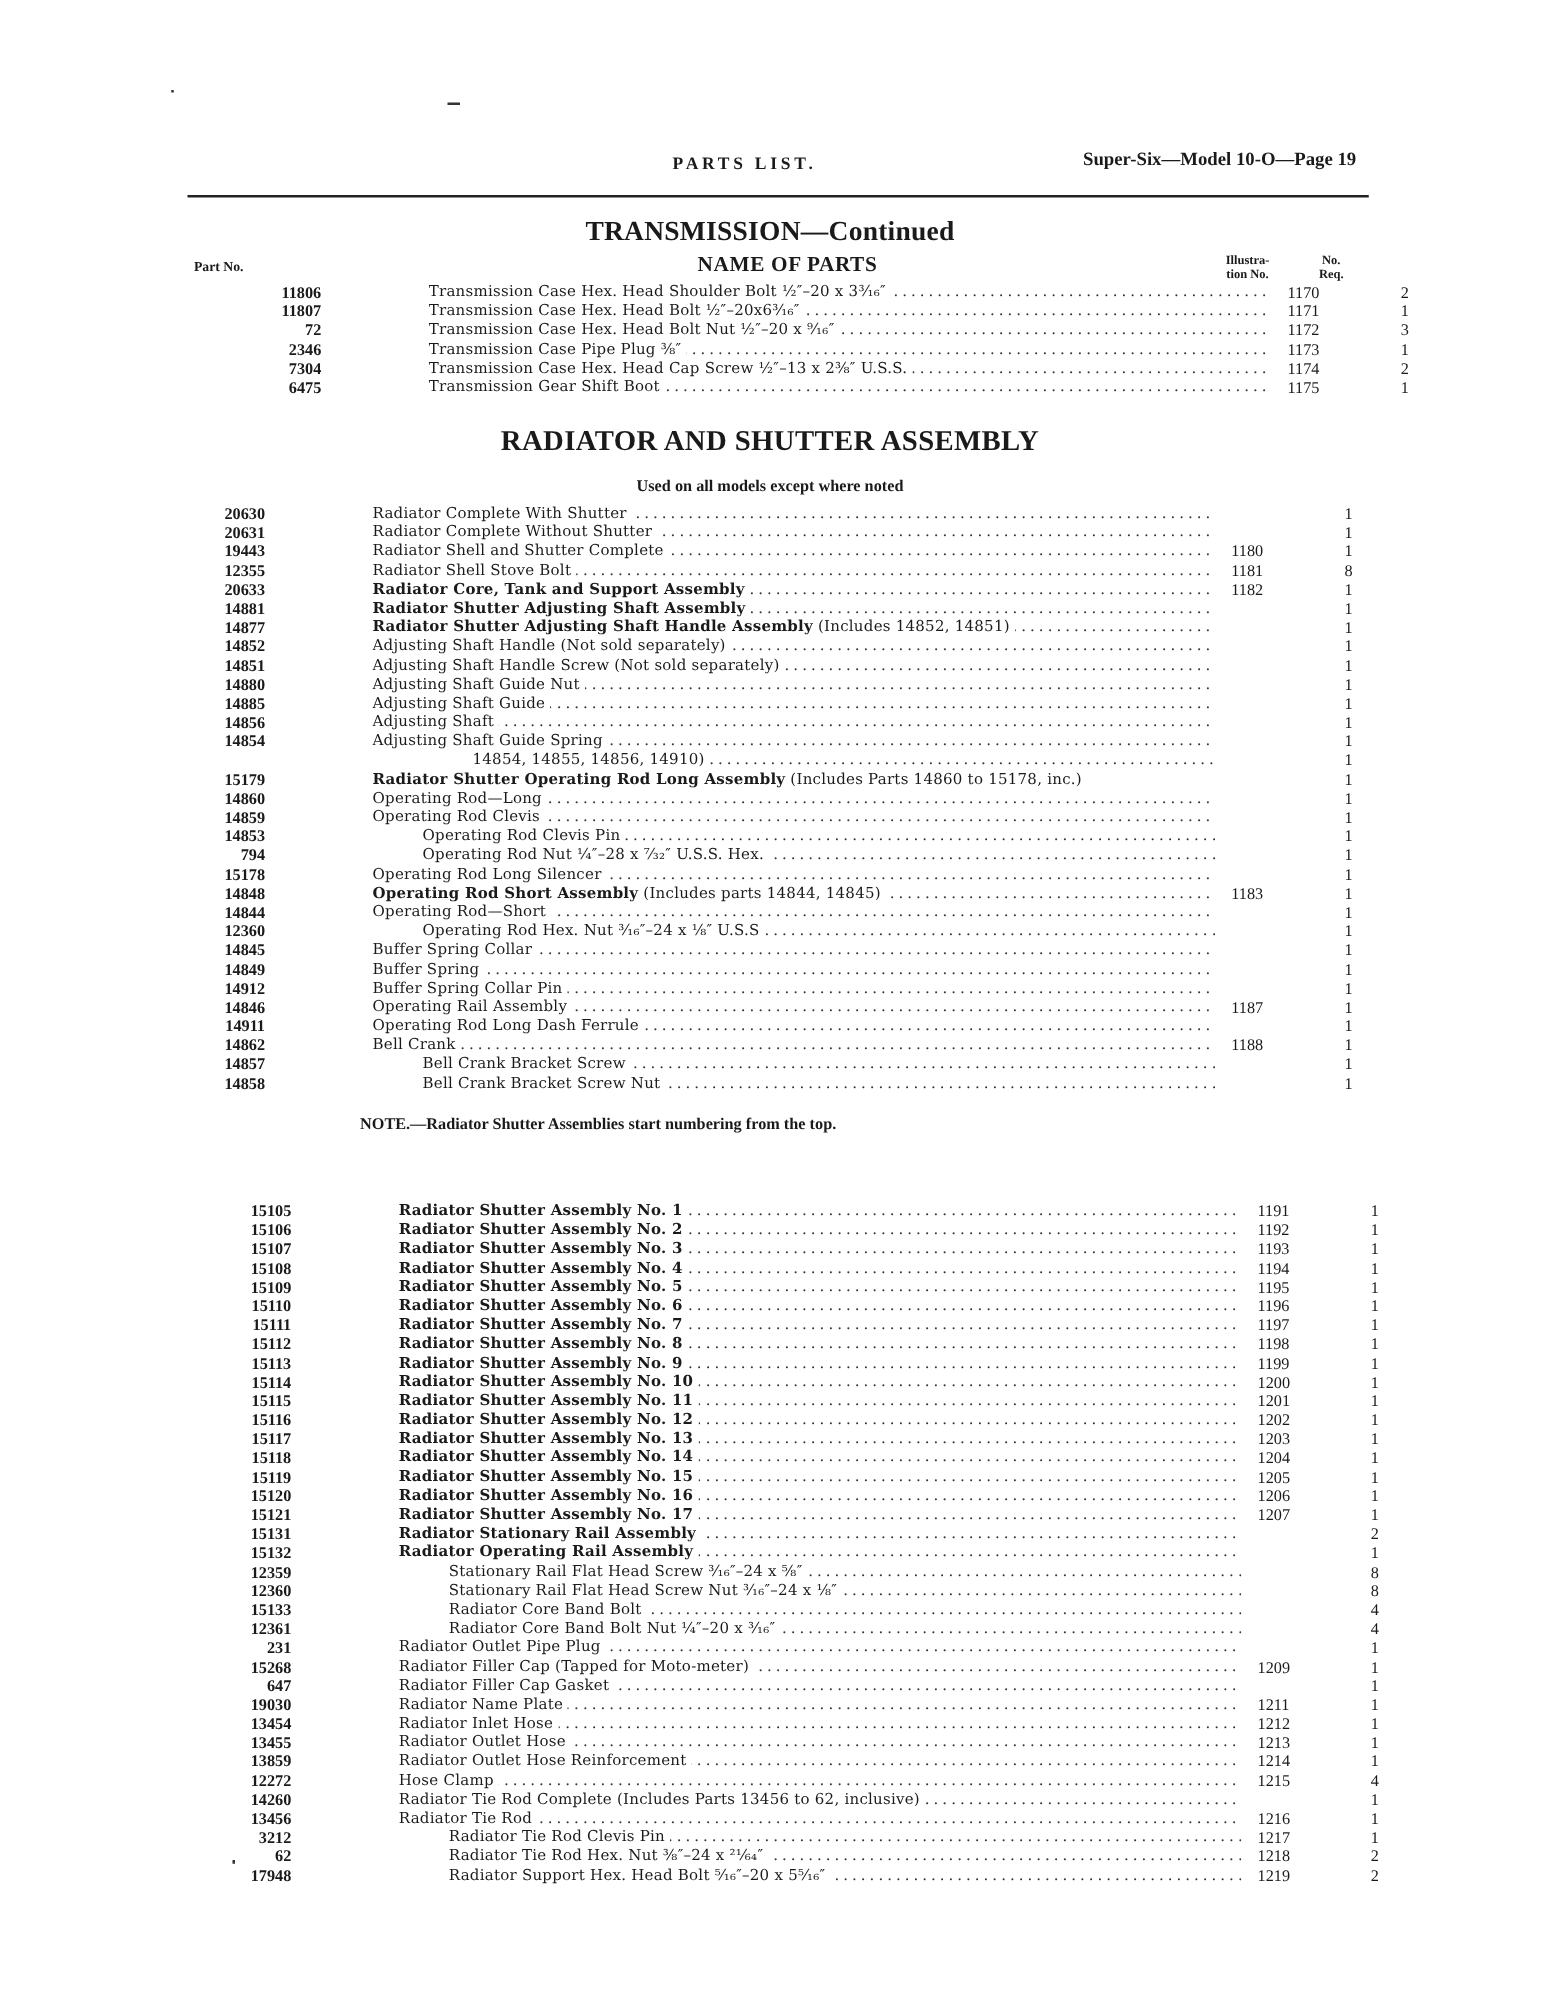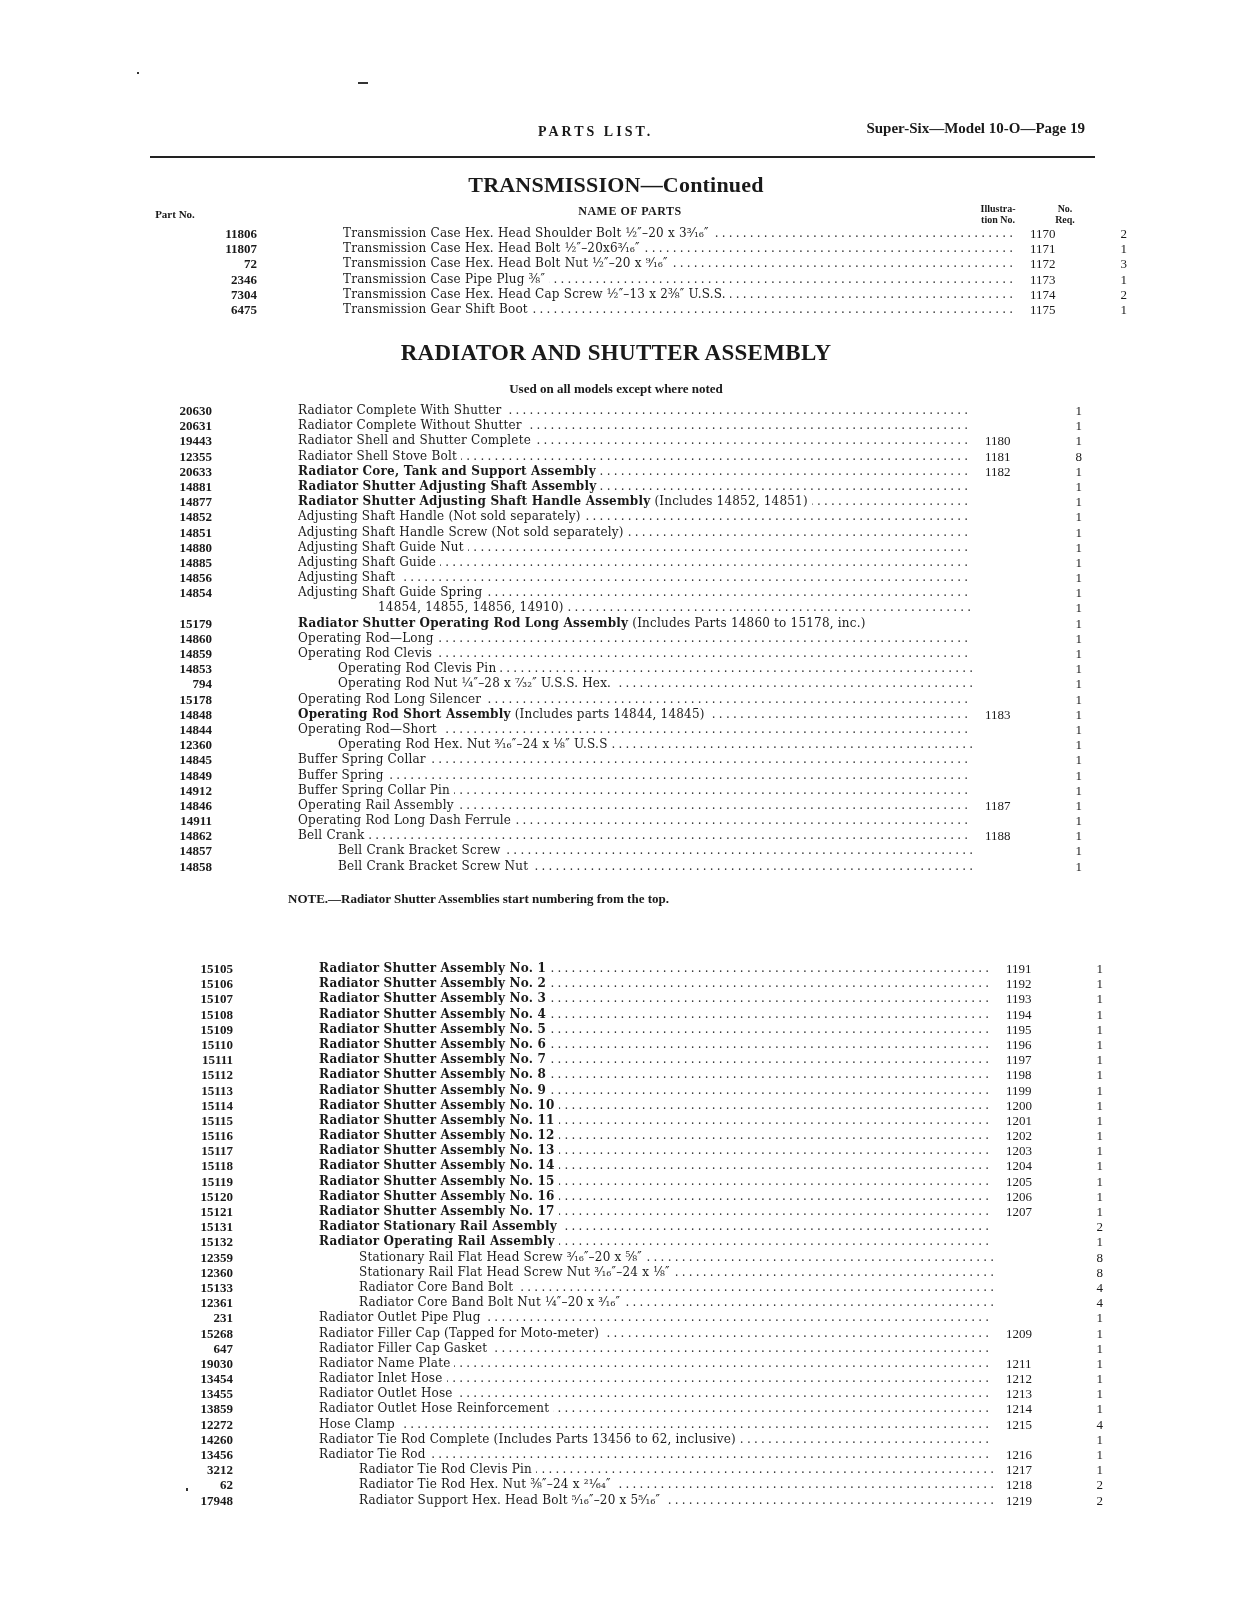--- a/index.html
+++ b/index.html
@@ -35,21 +35,21 @@
 <div class="page">
   <div class="header">
     <span class="hdr-center">PARTS LIST.</span>
     <span class="hdr-right">Super-Six—Model 10-O—Page 19</span>
   </div>
   <div class="rule"></div>
 
   <div class="title t1">TRANSMISSION—Continued</div>
 
   <div class="colhead" style="left:155px;top:209px;width:40px;">Part No.</div>
-  <div class="colhead" style="left:520px;top:206px;width:220px;font-size:12px;letter-spacing:0.5px;text-align:center;">NAME OF PARTS</div>
+  <div class="colhead" style="left:520px;top:206px;width:220px;font-size:17px;letter-spacing:0.5px;text-align:center;">NAME OF PARTS</div>
   <div class="colhead" style="left:972px;top:203px;width:52px;font-size:10px;">Illustra- tion No.</div>
   <div class="colhead" style="left:1050px;top:203px;width:30px;font-size:10px;">No. Req.</div>
 
   <div class="rows" id="rows-a" style="top:226px;margin-left:45px;">
       <div class="row">
         <span class="pno">11806</span>
         <span class="name"><span class="dots">........................................................................................................................................................................................................</span><span class="txt"><span>Transmission Case Hex. Head Shoulder Bolt ½″–20 x 3³⁄₁₆″</span></span></span>
         <span class="ill">1170</span>
         <span class="req">2</span>
       </div>
@@ -389,21 +389,21 @@
         <span class="req">2</span>
       </div>
       <div class="row">
         <span class="pno">15132</span>
         <span class="name bold"><span class="dots">........................................................................................................................................................................................................</span><span class="txt"><span>Radiator Operating Rail Assembly</span></span></span>
         <span class="ill"></span>
         <span class="req">1</span>
       </div>
       <div class="row">
         <span class="pno">12359</span>
-        <span class="name ind"><span class="dots">........................................................................................................................................................................................................</span><span class="txt"><span>Stationary Rail Flat Head Screw ³⁄₁₆″–20 x ⅝″</span></span></span>
+        <span class="name ind"><span class="dots">........................................................................................................................................................................................................</span><span class="txt"><span>Stationary Rail Flat Head Screw ³⁄₁₆″–24 x ⅝″</span></span></span>
         <span class="ill"></span>
         <span class="req">8</span>
       </div>
       <div class="row">
         <span class="pno">12360</span>
         <span class="name ind"><span class="dots">........................................................................................................................................................................................................</span><span class="txt"><span>Stationary Rail Flat Head Screw Nut ³⁄₁₆″–24 x ⅛″</span></span></span>
         <span class="ill"></span>
         <span class="req">8</span>
       </div>
       <div class="row">

